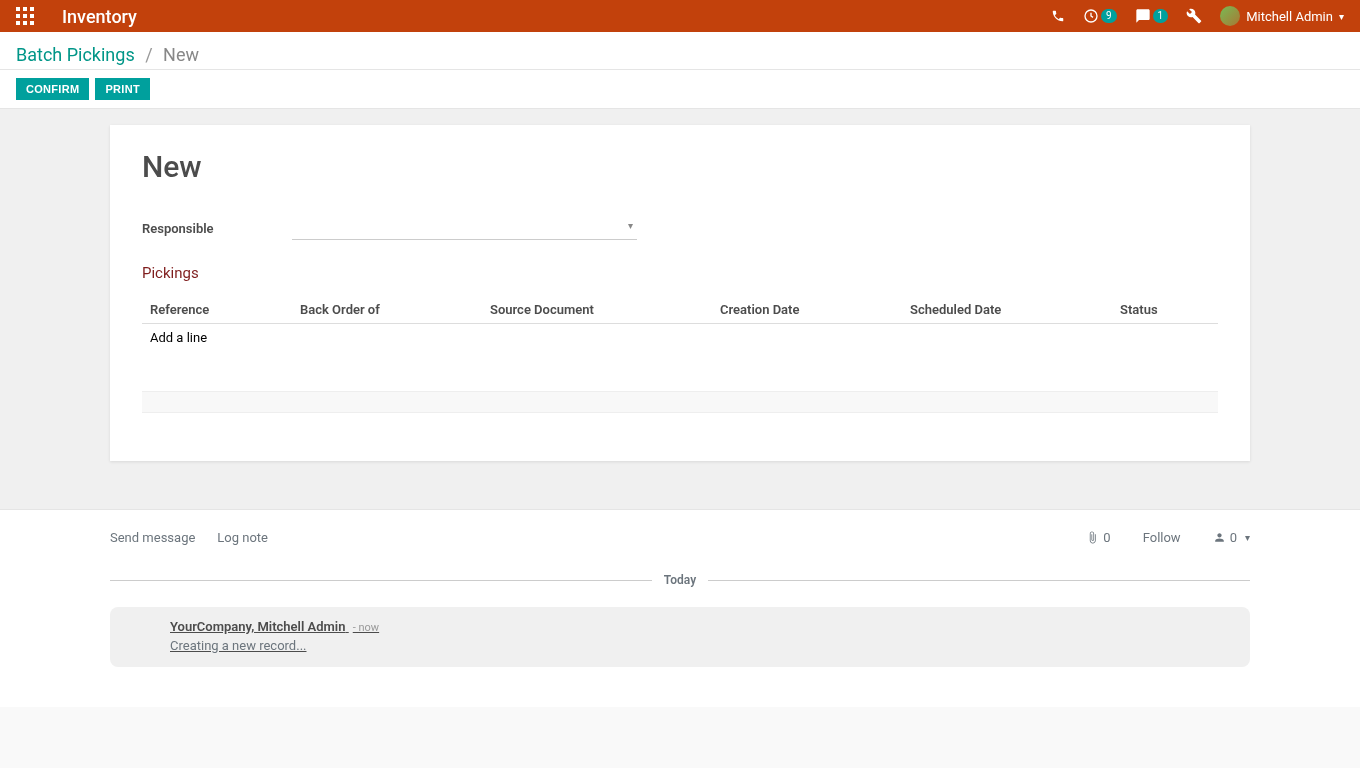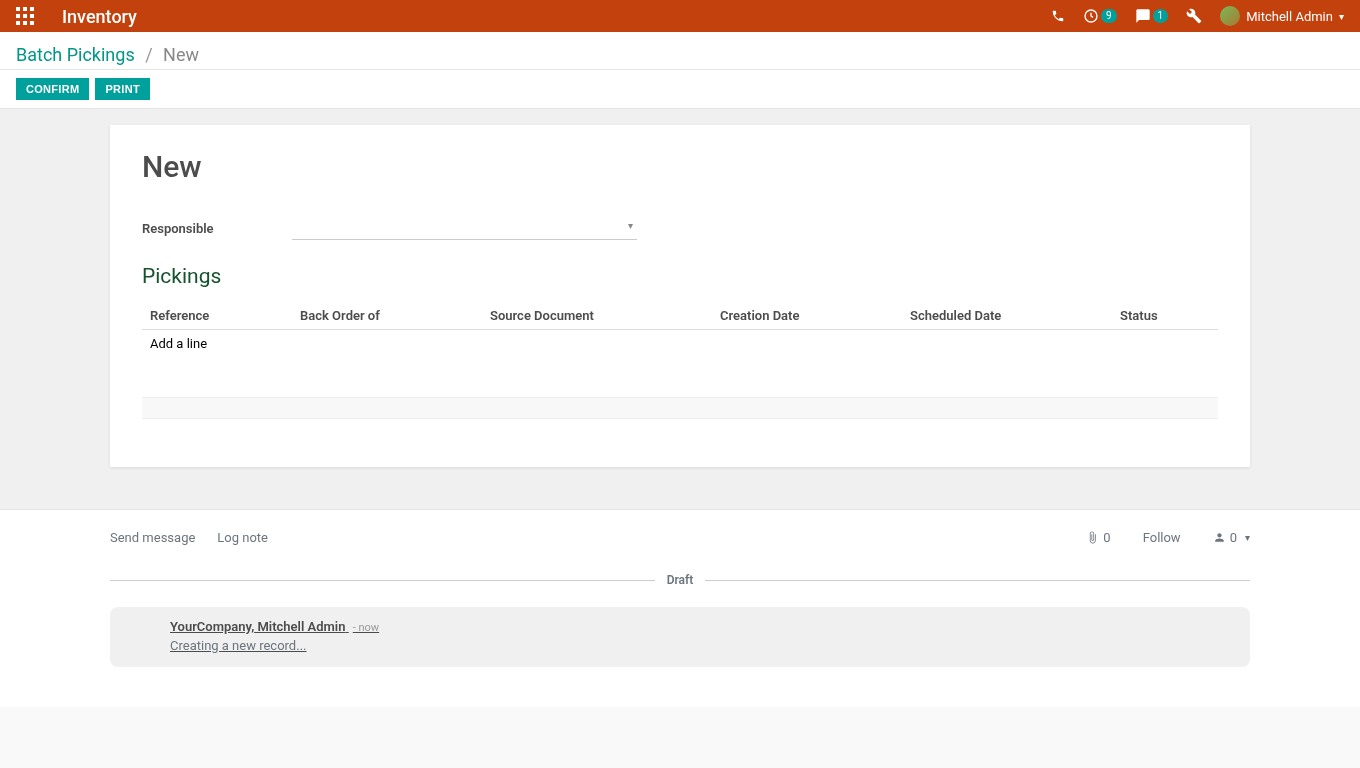--- a/index.html
+++ b/index.html
@@ -45,21 +45,21 @@
 
 .form-area { background: #f0f0f0; padding: 16px 0 0 0; min-height: 400px; }
 .sheet { background: #fff; width: 1140px; margin: 0 auto; box-shadow: 0 1px 3px rgba(0,0,0,0.1); padding: 24px 32px 48px 32px; }
 .record-title { font-size: 30px; color: #4c4c4c; font-weight: 500; margin-bottom: 32px; }
 .form-row { display: flex; align-items: center; margin-bottom: 24px; }
 .form-label { width: 150px; font-size: 13px; font-weight: 600; color: #4c4c4c; }
 .form-input-wrap { position: relative; width: 345px; }
 .form-input { width: 100%; border: none; border-bottom: 1px solid #ccc; padding: 4px 20px 4px 0; font-size: 13px; outline: none; background: transparent; }
 .input-caret { position: absolute; right: 4px; top: 4px; font-size: 10px; color: #888; pointer-events: none; }
 
-.section-title { font-size: 21px; color: #14532d; margin-bottom: 14px; margin-top: 18px; }
+.section-title { font-size: 15px; color: #7f1d1d; margin-bottom: 14px; margin-top: 18px; }
 .picking-table { width: 100%; border-collapse: collapse; }
 .picking-table th { text-align: left; font-size: 13px; font-weight: 600; color: #4c4c4c; padding: 6px 8px; border-bottom: 1px solid #ddd; }
 .picking-table td { padding: 6px 8px; font-size: 13px; }
 .add-line { color: #000000; cursor: pointer; }
 .empty-footer { height: 22px; background: #f8f8f8; border-top: 1px solid #eee; border-bottom: 1px solid #eee; margin-top: 40px; }
 
 
 .chatter-area { background: #fff; padding: 20px 0 40px 0; border-top: 1px solid #e5e5e5; }
 .chatter-inner { width: 1140px; margin: 0 auto; }
 .chatter-top { display: flex; align-items: center; padding: 0 0 16px 0; }
@@ -200,21 +200,21 @@
           <svg width="13" height="13" viewBox="0 0 24 24" fill="#6c757d">
               <path d="M12 12c2.2 0 4-1.8 4-4s-1.8-4-4-4-4 1.8-4 4 1.8 4 4 4zm0 2c-2.7 0-8 1.3-8 4v2h16v-2c0-2.7-5.3-4-8-4z"></path>
             </svg>
           <span>0</span>
           <span style="font-size:10px;margin-left:4px;">▾</span>
         </span>
       </div>
     </div>
 
     <div class="chatter-divider">
-      <span>Draft</span>
+      <span>Today</span>
     </div>
 
     <div class="log-entry">
       <div>
         <span class="log-author">YourCompany, Mitchell Admin</span>
         <span class="log-time">- now</span>
       </div>
       <div class="log-body">Creating a new record...</div>
     </div>
   </div>

